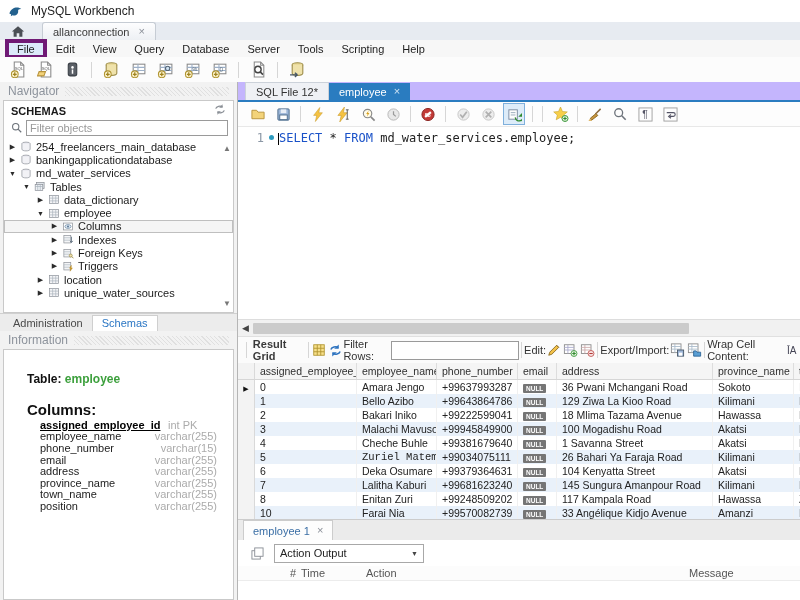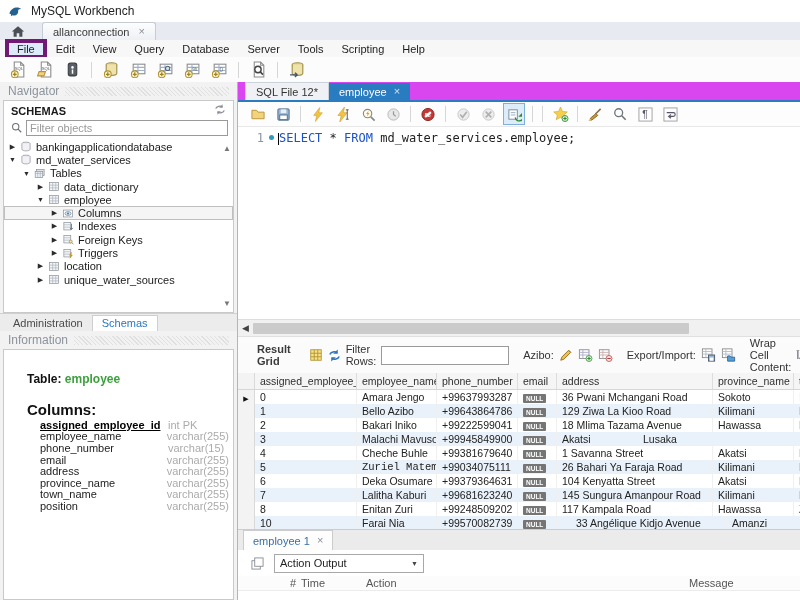--- a/index.html
+++ b/index.html
@@ -41,33 +41,33 @@
   .tnode{height:13.3px;display:flex;align-items:center;gap:3px;white-space:nowrap;color:#1a1a1a;}
   .tnode.selected{background:#f5f5f5;outline:1px solid #bfbfbf;outline-offset:-1px;}
   .tarrow{width:9px;font-size:7px;color:#2b2b2b;text-align:center;flex:0 0 9px;}
   .ticon{flex:0 0 13px;height:11px;display:flex;align-items:center;}
   .tree-up,.tree-dn{position:absolute;right:2px;font-size:8px;color:#777;}
   .tree-up{top:4px;} .tree-dn{bottom:4px;}
   .nav-tabs{flex:0 0 17px;display:flex;align-items:flex-end;background:#ececec;
             border-top:1px solid #d0d0d0;padding-left:4px;}
   .nav-tab{padding:1px 9px 2px;color:#4a4a4a;}
   .nav-tab.active{background:#fff;color:#2a76c4;border:1px solid #cfcfcf;border-bottom:none;}
-  .info-box{flex:1;margin-bottom:0;padding:22px 4px 0 23px;}
+  .info-box{flex:1;margin-bottom:0;padding:22px 16px 0 23px;}
   .info-table-row{margin-bottom:15px;font-size:12px;}
   .info-table-label{font-weight:bold;color:#111;}
   .info-table-name{font-weight:bold;color:#3da03d;}
   .info-cols-label{font-weight:bold;color:#111;font-size:15px;margin-bottom:1px;}
   .icolrow{display:flex;height:11.6px;align-items:center;}
   .icolname{width:128px;padding-left:13px;color:#222;overflow:hidden;white-space:nowrap;}
   .icolname.pk{font-weight:bold;text-decoration:underline;color:#000;}
   .icoltype{color:#ababab;}
 
   
   .main{position:absolute;top:82px;left:238px;right:0;bottom:0;display:flex;flex-direction:column;background:#fff;}
-  .edtabs{flex:0 0 18px;background:#d946ef;display:flex;align-items:flex-end;padding-left:7px;
+  .edtabs{flex:0 0 18px;background:#c4b5fd;display:flex;align-items:flex-end;padding-left:7px;
           border-bottom:2px solid #2a7cc0;}
   .edtab{height:17px;display:flex;align-items:center;gap:7px;padding:0 10px;}
   .edtab.inactive{background:#eff1f5;color:#333;border:1px solid #ccd2da;border-bottom:none;}
   .edtab.active{background:#2a7cc0;color:#fff;}
   .edtab.active .closex{color:#cfe3f4;}
   .edtoolbar{flex:0 0 24px;background:#fdfdfd;display:flex;align-items:center;gap:5px;padding-left:10px;}
   .boxed{border:1px solid #7fb0dc;background:#ddecf9;}
   .dropdown{width:108px;height:16px;border:1px solid #a8a8a8;background:#fff;display:flex;
             align-items:center;justify-content:space-between;padding:0 5px;color:#222;}
   .caret-dn{font-size:7px;color:#444;}
@@ -76,21 +76,21 @@
   .gutter{width:26px;text-align:right;color:#8b97a5;padding-top:4px;flex:0 0 26px;}
   .stmt-dot{width:14px;padding-top:8px;flex:0 0 14px;display:flex;justify-content:center;}
   .dot{width:5px;height:5px;border-radius:50%;background:#2e9bbf;}
   .code{padding-top:4px;white-space:pre;}
   .kw{color:#1a52c8;}
   .caret{display:inline-block;width:1px;height:12px;background:#000;vertical-align:text-bottom;}
   .hscroll{flex:0 0 16px;background:#f1f1f1;border-top:1px solid #ddd;display:flex;align-items:center;}
   .hs-btn{width:15px;text-align:center;color:#444;font-size:9px;}
   .hs-thumb{height:11px;width:436px;background:#cbcbcb;border-radius:1px;}
   .rgtoolbar{flex:0 0 26px;background:#fbfbfb;border-top:1px solid #e0e0e0;display:flex;
-             align-items:center;gap:5px;padding-left:6px;color:#333;}
+             align-items:center;padding-left:6px;color:#333;}
   .rg-label{font-weight:bold;color:#3a3a3a;padding:0 4px;}
   .fr-input{width:122px;height:15px;border:1px solid #9a9a9a;}
   .grid{flex:0 0 156px;overflow:hidden;font-size:10.5px;}
   .ghead{display:flex;height:16px;background:#f5f5f5;border-bottom:1px solid #d6d6d6;color:#2f2f2f;}
   .gh{border-right:1px solid #ddd;padding:2px 0 0 5px;overflow:hidden;white-space:nowrap;}
   .grow{display:flex;height:14px;align-items:center;}
   .grow:nth-child(even){background:#e9f1fa;}
   .gc{padding:0 0 0 5px;overflow:hidden;white-space:nowrap;border-right:1px solid #f0f0f0;height:14px;line-height:14px;}
   .gsel{background:#f3f3f3;border-right:1px solid #d9d9d9;text-align:center;padding:0;flex:0 0 16px;}
   .rowmark{font-size:7px;color:#111;}
@@ -254,20 +254,30 @@
           <svg width="11" height="11" viewBox="0 0 14 14">
               <circle cx="6" cy="6" r="4" fill="none" stroke="#6d737b" stroke-width="1.4"></circle>
               <path d="M9 9l4 4" stroke="#6d737b" stroke-width="1.6"></path>
             </svg>
         </span>
         <input class="filter-input" placeholder="Filter objects" style="">
       </div>
       <div class="tree" id="schema-tree">
         <span class="tree-up">▲</span>
         <span class="tree-dn">▼</span>
+      <div class="tnode" style="padding-left: 4px;">
+            <span class="tarrow">▶</span>
+            <span class="ticon">
+              <svg width="12" height="11" viewBox="0 0 16 16">
+                <ellipse cx="8" cy="4" rx="6" ry="2.4" fill="#e9e9ef" stroke="#8a8f96"></ellipse>
+                <path d="M2 4v8c0 1.3 2.7 2.4 6 2.4s6-1.1 6-2.4V4" fill="#f2f2f6" stroke="#8a8f96"></path>
+              </svg>
+            </span>
+            <span>254_freelancers_main_database</span>
+          </div>
           <div class="tnode" style="padding-left: 4px;">
             <span class="tarrow">▶</span>
             <span class="ticon">
               <svg width="12" height="11" viewBox="0 0 16 16">
                 <ellipse cx="8" cy="4" rx="6" ry="2.4" fill="#e9e9ef" stroke="#8a8f96"></ellipse>
                 <path d="M2 4v8c0 1.3 2.7 2.4 6 2.4s6-1.1 6-2.4V4" fill="#f2f2f6" stroke="#8a8f96"></path>
               </svg>
             </span>
             <span>bankingapplicationdatabase</span>
           </div>
@@ -569,21 +579,21 @@
         <svg width="13" height="13" viewBox="0 0 14 14">
             <path d="M2 6a5 4 0 018-2" fill="none" stroke="#2f74c0" stroke-width="1.6"></path>
             <path d="M10.5.5v4.5H5.5z" fill="#2f74c0"></path>
             <path d="M12 8a5 4 0 01-8 2" fill="none" stroke="#2f74c0" stroke-width="1.6"></path>
             <path d="M3.5 13.5V9h5z" fill="#2f74c0"></path>
           </svg>
       </span>
       <span>Filter Rows:</span>
       <input class="fr-input" value="" style="">
       <span class="vsep"></span>
-      <span>Azibo:</span>
+      <span>Edit:</span>
       <span class="tbicon">
         <svg width="14" height="14" viewBox="0 0 16 16">
             <path d="M2 14l1.2-3.6L11 2.6l2.4 2.4L5.6 12.8z" fill="#f3c14a" stroke="#8a6a20"></path>
             <path d="M11 2.6l2.4 2.4" stroke="#8a6a20"></path>
           </svg>
       </span>
       <span class="tbicon">
         <svg width="15" height="14" viewBox="0 0 16 16">
             <rect x="1" y="2" width="11" height="10" fill="#fff" stroke="#888"></rect>
             <path d="M1 5h11M1 8h11M5 2v10" stroke="#aac"></path>
@@ -661,20 +671,21 @@
             <div class="gc" style="flex: 0 0 150px;">18 Mlima Tazama Avenue</div>
             <div class="gc" style="flex: 0 0 75px;">Hawassa</div>
             <div class="gc" style="flex: 0 0 70px;">Rural</div>
           </div>
           <div class="grow">
             <div class="gc gsel"></div>
             <div class="gc" style="flex: 0 0 96px;">3</div>
             <div class="gc" style="flex: 0 0 74px;">Malachi Mavuso</div>
             <div class="gc" style="flex: 0 0 75px;">+99945849900</div>
             <div class="gc" style="flex: 0 0 33px;"><span class="nullbadge">NULL</span></div>
+            <div class="gc" style="flex: 0 0 150px;">100 Mogadishu Road</div>
             <div class="gc" style="flex: 0 0 75px;">Akatsi</div>
             <div class="gc" style="flex: 0 0 70px;">Lusaka</div>
           </div>
           <div class="grow">
             <div class="gc gsel"></div>
             <div class="gc" style="flex: 0 0 96px;">4</div>
             <div class="gc" style="flex: 0 0 74px;">Cheche Buhle</div>
             <div class="gc" style="flex: 0 0 75px;">+99381679640</div>
             <div class="gc" style="flex: 0 0 33px;"><span class="nullbadge">NULL</span></div>
             <div class="gc" style="flex: 0 0 150px;">1 Savanna Street</div>
@@ -720,21 +731,21 @@
             <div class="gc" style="flex: 0 0 150px;">117 Kampala Road</div>
             <div class="gc" style="flex: 0 0 75px;">Hawassa</div>
             <div class="gc" style="flex: 0 0 70px;">Zanzibar</div>
           </div>
           <div class="grow">
             <div class="gc gsel"></div>
             <div class="gc" style="flex: 0 0 96px;">10</div>
             <div class="gc" style="flex: 0 0 74px;">Farai Nia</div>
             <div class="gc" style="flex: 0 0 75px;">+99570082739</div>
             <div class="gc" style="flex: 0 0 33px;"><span class="nullbadge">NULL</span></div>
-            <div class="gc" style="flex: 0 0 150px; margin-left: 14px;">33 Angélique Kidjo Avenue</div>
+            <div class="gc" style="flex: 0 0 150px;">33 Angélique Kidjo Avenue</div>
             <div class="gc" style="flex: 0 0 75px;">Amanzi</div>
             <div class="gc" style="flex: 0 0 70px;">Dahabu</div>
           </div>
         </div>
     </div>
     <div class="rgtabs">
       <div class="rgtab">
         <span>employee 1</span>
         <span class="closex">×</span>
       </div>

